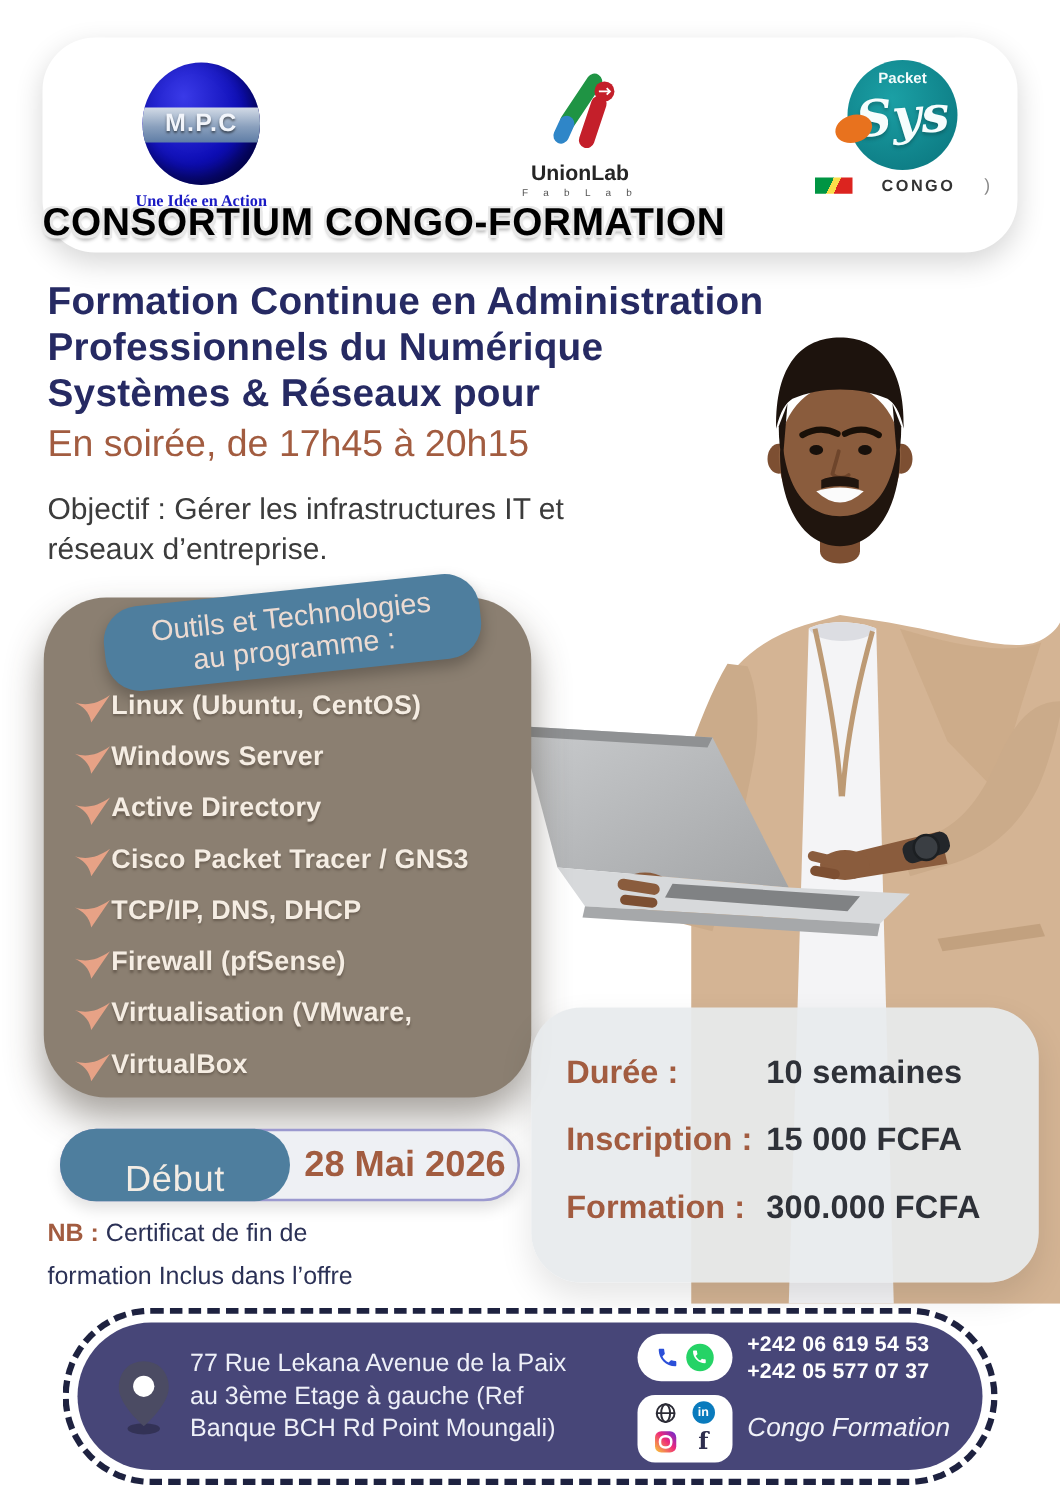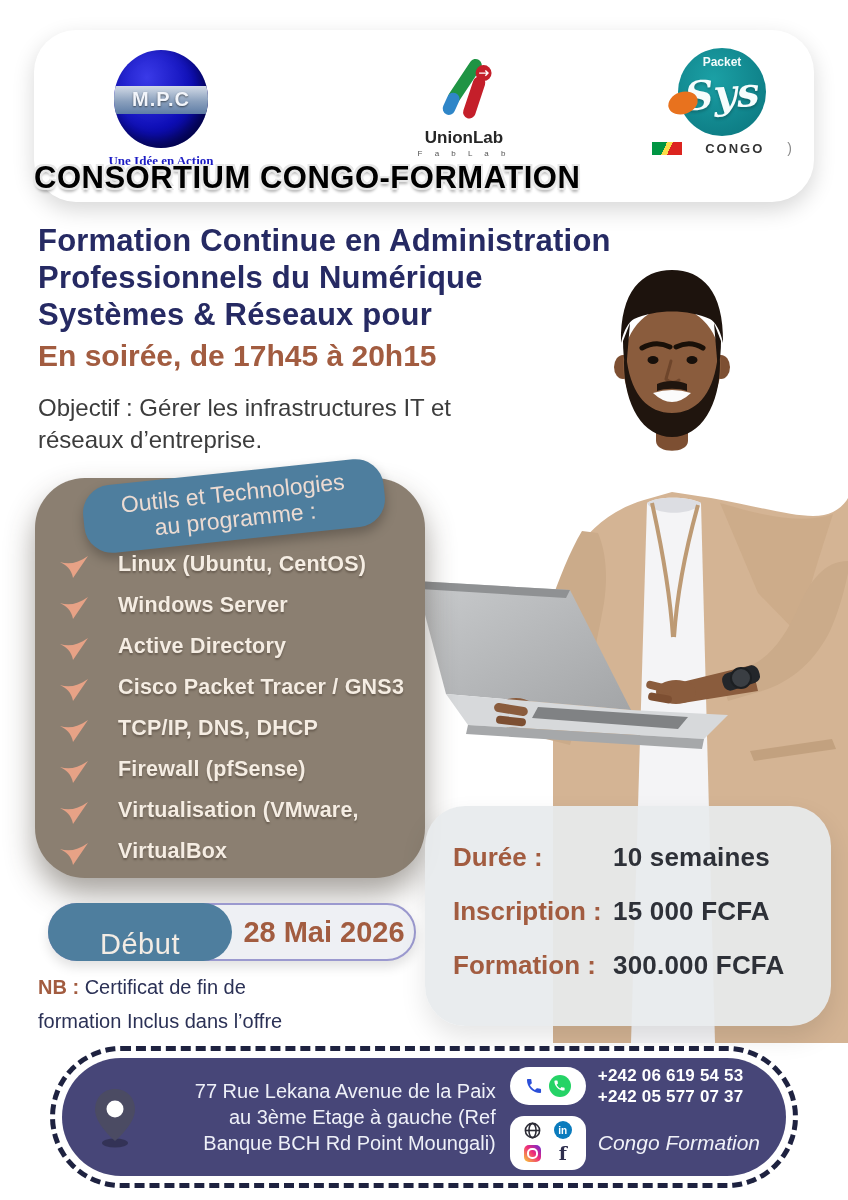--- a/index.html
+++ b/index.html
@@ -40,37 +40,37 @@
   .ps-dot { position:absolute; left:-10px; top:44px; width:30px; height:22px; border-radius:50%;
     background:#e8721e; transform:rotate(-18deg); }
   .ps-row { margin-top:4px; display:flex; align-items:center; justify-content:center; gap:23px; }
   .ps-flag { width:36px; height:13px; background:linear-gradient(115deg, #009543 0 42%, #fbde4a 42% 58%, #dc241f 58% 100%); }
   .ps-congo { font-size:13px; letter-spacing:2px; color:#333; font-weight:600; }
   .ps-paren { font-size:14px; color:#8a8a8a; }
 
   
   .title-block { position:absolute; left:38px; top:222px; width:620px; z-index:2; }
   .title-line { font-size:31px; font-weight:800; color:#262a63; line-height:37px; letter-spacing:.2px; }
-  .schedule { margin-top:6px; font-size:30px; font-weight:700; color:#a25c40; }
+  .schedule { margin-top:6px; font-size:30px; font-weight:400; color:#a25c40; }
   .objective { position:absolute; left:38px; top:392px; width:560px; z-index:2;
     font-size:24px; color:#3c3c3c; line-height:32px; }
 
   
   .man-wrap { position:absolute; left:420px; top:263px; width:428px; height:780px; z-index:1; }
 
   
   .tools-panel { position:absolute; left:35px; top:478px; width:390px; height:400px; z-index:2;
     background:#8b7f71; border-radius:50px; box-shadow:0 16px 30px rgba(60,50,40,.45); }
   .tools-badge { position:absolute; left:48px; top:-6px; width:302px; height:68px;
     background:#4e7e9e; border-radius:28px; transform:rotate(-6deg);
     display:flex; flex-direction:column; align-items:center; justify-content:center;
     box-shadow:0 6px 12px rgba(0,0,0,.25); }
   .tools-badge div { color:#ecdbd2; font-size:23px; line-height:26px; }
   .tools-list { list-style:none; position:absolute; left:24px; right:14px; top:74px; }
-  .tools-list li { display:flex; align-items:flex-start; gap:29px; height:41px; }
+  .tools-list li { display:flex; align-items:flex-start; gap:0; height:41px; }
   .tools-list .bullet { flex:0 0 30px; margin-top:3px; }
   .tools-list .item-label { font-size:21.5px; font-weight:bold; color:#f5ede3; letter-spacing:.2px;
     text-shadow:0 2px 2px rgba(40,30,20,.35); white-space:nowrap; }
 
   
   .start-row { position:absolute; left:48px; top:903px; width:368px; height:58px; z-index:3;
     background:#eef0f4; border:2px solid #9b99cf; border-radius:30px; box-shadow:0 6px 12px rgba(0,0,0,.12); }
   .start-pill { position:absolute; left:-2px; top:-2px; width:184px; height:58px;
     background:#4e7e9e; border-radius:30px; display:flex; align-items:flex-end; justify-content:center; }
   .start-pill span { color:#f3ece4; font-size:29px; letter-spacing:.5px; }
@@ -86,21 +86,21 @@
   
   .pricing-panel { position:absolute; left:425px; top:806px; width:406px; height:220px; z-index:3;
     background:rgba(231,235,237,.93); border-radius:40px; box-shadow:0 12px 26px rgba(0,0,0,.10);
     padding:36px 0 0 28px; }
   .price-row { display:flex; margin-bottom:23px; }
   .price-label { width:160px; font-size:26px; font-weight:700; color:#a25c40; }
   .price-value { font-size:26px; font-weight:600; color:#2e3138; letter-spacing:.2px; }
 
   
   .footer { position:absolute; left:50px; top:1046px; width:748px; height:142px; z-index:4;
-    border:5px dashed #1e2240; border-radius:72px; padding:7px; background:#fff;text-align:right; }
+    border:5px dashed #1e2240; border-radius:72px; padding:7px; background:#fff; }
   .footer-inner { width:100%; height:100%; background:#474678; border-radius:60px;
     display:flex; align-items:center; padding:0 26px 0 30px; gap:14px; }
   .addr { flex:1; color:#eef0f8; font-size:20px; line-height:26px; }
   .contact-col { display:flex; flex-direction:column; gap:9px; }
   .contact-row { display:flex; align-items:center; gap:12px; }
   .phone-pill { width:76px; height:38px; background:#fff; border-radius:19px;
     display:flex; align-items:center; justify-content:center; gap:6px; }
   .phones { color:#fff; font-size:17px; font-weight:bold; line-height:21px; letter-spacing:.2px; }
   .social-card { width:76px; height:54px; background:#fff; border-radius:14px;
     display:grid; grid-template-columns:1fr 1fr; place-items:center; padding:4px 8px; }

